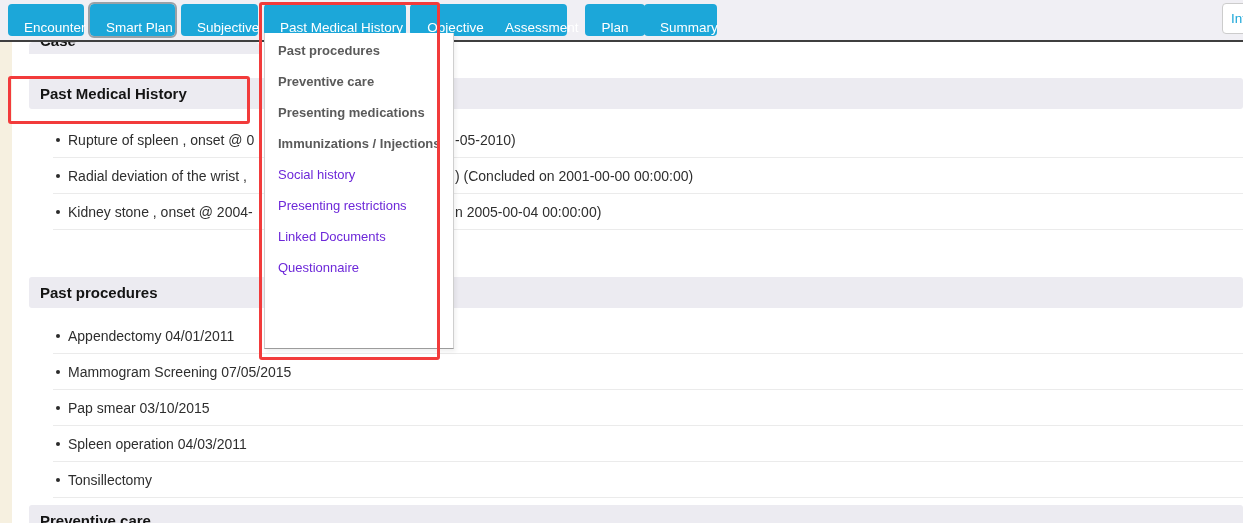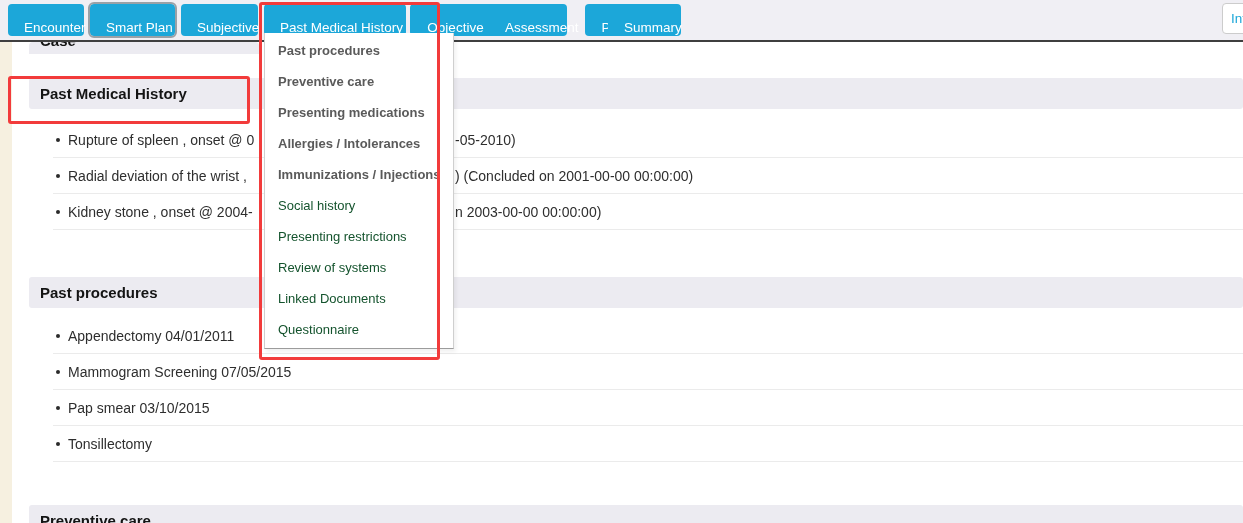--- a/index.html
+++ b/index.html
@@ -12,21 +12,21 @@
     position:absolute;left:0;top:0;width:1243px;height:40px;
     background:#f0eff4;border-bottom:2px solid #3f3f3f;z-index:10;
   }
   .nav-btn{
     position:absolute;top:4px;height:30px;background:#1ca7d9;color:#fff;
     border:none;border-radius:4px;font-size:13.5px;font-family:"Liberation Sans",sans-serif;
     cursor:pointer;padding:16px;text-align:center;white-space:nowrap;
   }
   .nb0{left:8px;width:76px}.nb1{left:90px;width:85px}.nb2{left:181px;width:77px}
   .nb3{left:264px;width:142px}.nb4{left:410px;width:91px}.nb5{left:489px;width:78px}
-  .nb6{left:585px;width:60px}.nb7{left:608px;width:73px}
+  .nb6{left:585px;width:60px}.nb7{left:644px;width:73px}
   .nav-btn.focused{outline:2px solid #99a1a7;}
   .int-btn{
     position:absolute;left:1222px;top:3px;width:48px;height:31px;background:#fff;
     border:1px solid #cccccc;border-radius:4px;color:#1ca7d9;font-size:13.5px;
     font-family:"Liberation Sans",sans-serif;text-align:left;padding:0 0 0 8px;cursor:pointer;
   }
   
   .left-margin{position:absolute;left:0;top:42px;width:12px;height:481px;background:#f6f0e0;}
   
   .case-sliver{
@@ -56,21 +56,21 @@
   .t-left{left:15px;}
   .t-right{left:402px;}
   
   .dropdown{
     position:absolute;left:264px;top:33px;width:188px;height:313px;background:#ffffff;
     border:1px solid #cfcfcf;border-top:none;border-bottom:1px solid #9c9c9c;
     box-shadow:2px 3px 4px rgba(0,0,0,0.06);z-index:30;padding-top:2px;overflow:hidden;
   }
   .menu-item{height:31px;line-height:31px;padding-left:13px;font-size:13px;white-space:nowrap;cursor:pointer;}
   .menu-item.primary{font-weight:bold;color:#5a5a5a;}
-  .menu-item.secondary{color:#14532d;}
+  .menu-item.secondary{color:#6d28d9;}
   
   .red-box{
     position:absolute;border:3px solid #f23b3b;border-radius:3px;background:transparent;
     pointer-events:none;z-index:40;
   }
   .hl-dropdown{left:259px;top:2px;width:175px;height:352px;}
   .hl-title{left:8px;top:76px;width:236px;height:42px;}
 </style>
 </head>
 <body>
@@ -90,38 +90,42 @@
         <span class="t-right">-05-2010)</span>
       </div>
       <div class="row">
         <span class="bullet"></span>
         <span class="t-left">Radial deviation of the wrist , </span>
         <span class="t-right">) (Concluded on 2001-00-00 00:00:00)</span>
       </div>
       <div class="row">
         <span class="bullet"></span>
         <span class="t-left">Kidney stone , onset @ 2004-</span>
-        <span class="t-right">n 2003-00-00 00:00:00)</span>
+        <span class="t-right">n 2005-00-04 00:00:00)</span>
       </div>
     </div>
     <div class="section-bar" style="top: 277px;">
       <div class="section-title">Past procedures</div>
     </div>
     <div class="list" style="top: 318px;">
       <div class="row">
         <span class="bullet"></span>
         <span class="t-left">Appendectomy 04/01/2011</span>
       </div>
       <div class="row">
         <span class="bullet"></span>
         <span class="t-left">Mammogram Screening 07/05/2015</span>
       </div>
       <div class="row">
         <span class="bullet"></span>
         <span class="t-left">Pap smear 03/10/2015</span>
+      </div>
+      <div class="row">
+        <span class="bullet"></span>
+        <span class="t-left">Spleen operation 04/03/2011</span>
       </div>
       <div class="row">
         <span class="bullet"></span>
         <span class="t-left">Tonsillectomy</span>
       </div>
     </div>
     <div class="section-bar" style="top: 505px;">
       <div class="section-title">Preventive care</div>
     </div>
   </div>
@@ -135,23 +139,21 @@
     <button class="nav-btn nb4">Objective</button>
     <button class="nav-btn nb5">Assessment</button>
     <button class="nav-btn nb6">Plan</button>
     <button class="nav-btn nb7">Summary</button>
   </div>
 
 <div class="dropdown">
     <div class="menu-item primary">Past procedures</div>
     <div class="menu-item primary">Preventive care</div>
     <div class="menu-item primary">Presenting medications</div>
-    <div class="menu-item primary">Allergies / Intolerances</div>
     <div class="menu-item primary">Immunizations / Injections</div>
     <div class="menu-item secondary">Social history</div>
     <div class="menu-item secondary">Presenting restrictions</div>
-    <div class="menu-item secondary">Review of systems</div>
     <div class="menu-item secondary">Linked Documents</div>
     <div class="menu-item secondary">Questionnaire</div>
   </div>
 
 <div class="red-box hl-dropdown"></div>
 <div class="red-box hl-title"></div>
 
 </body></html>

